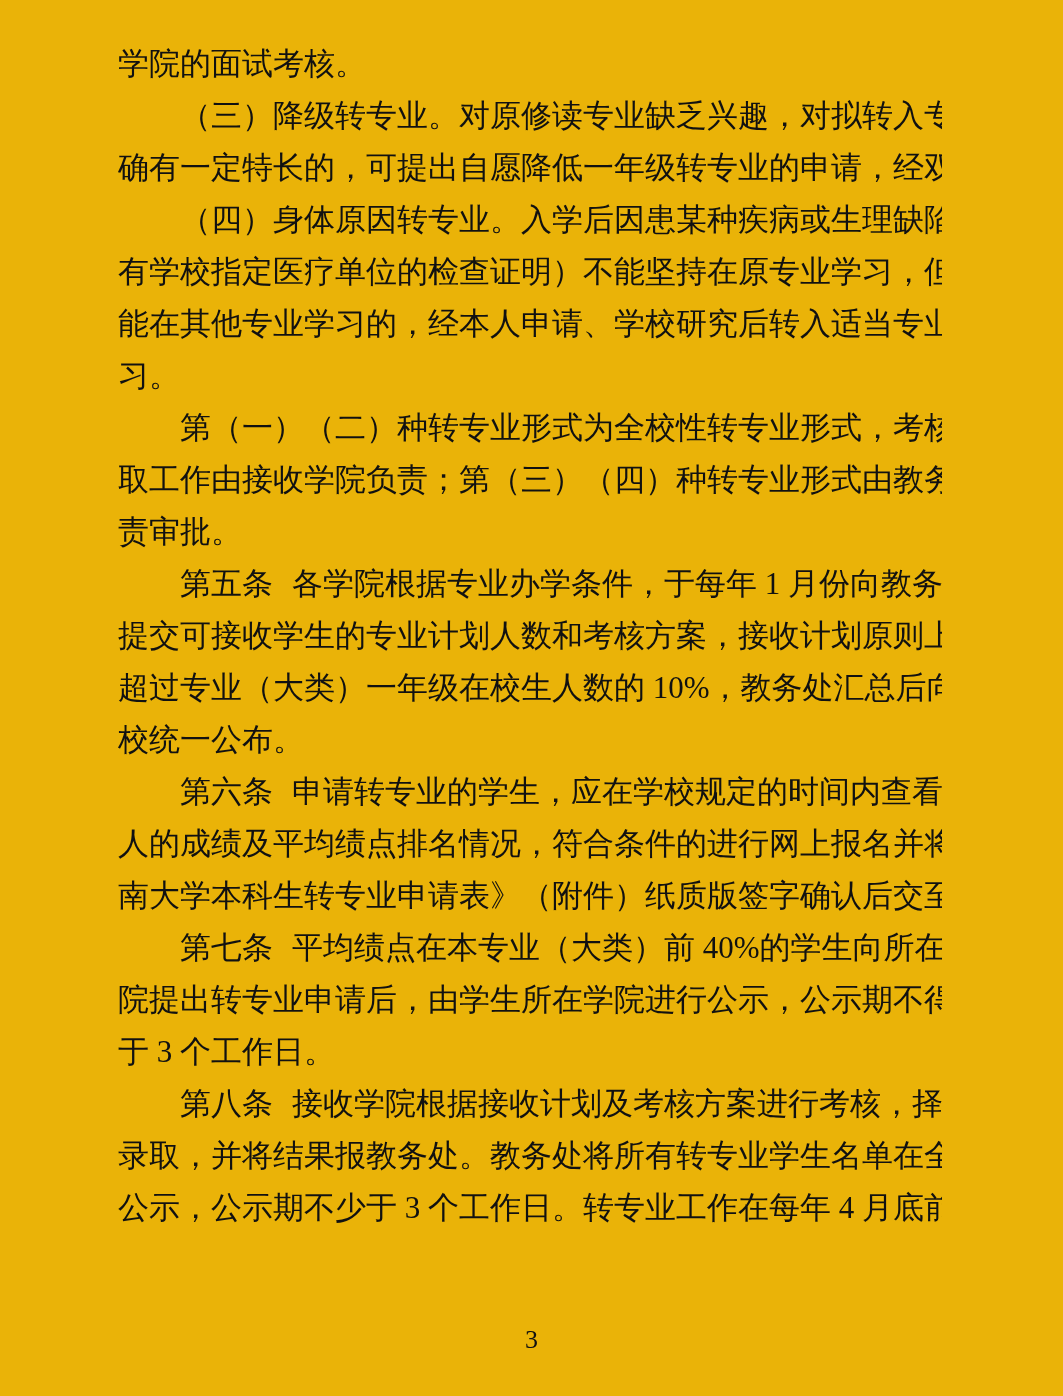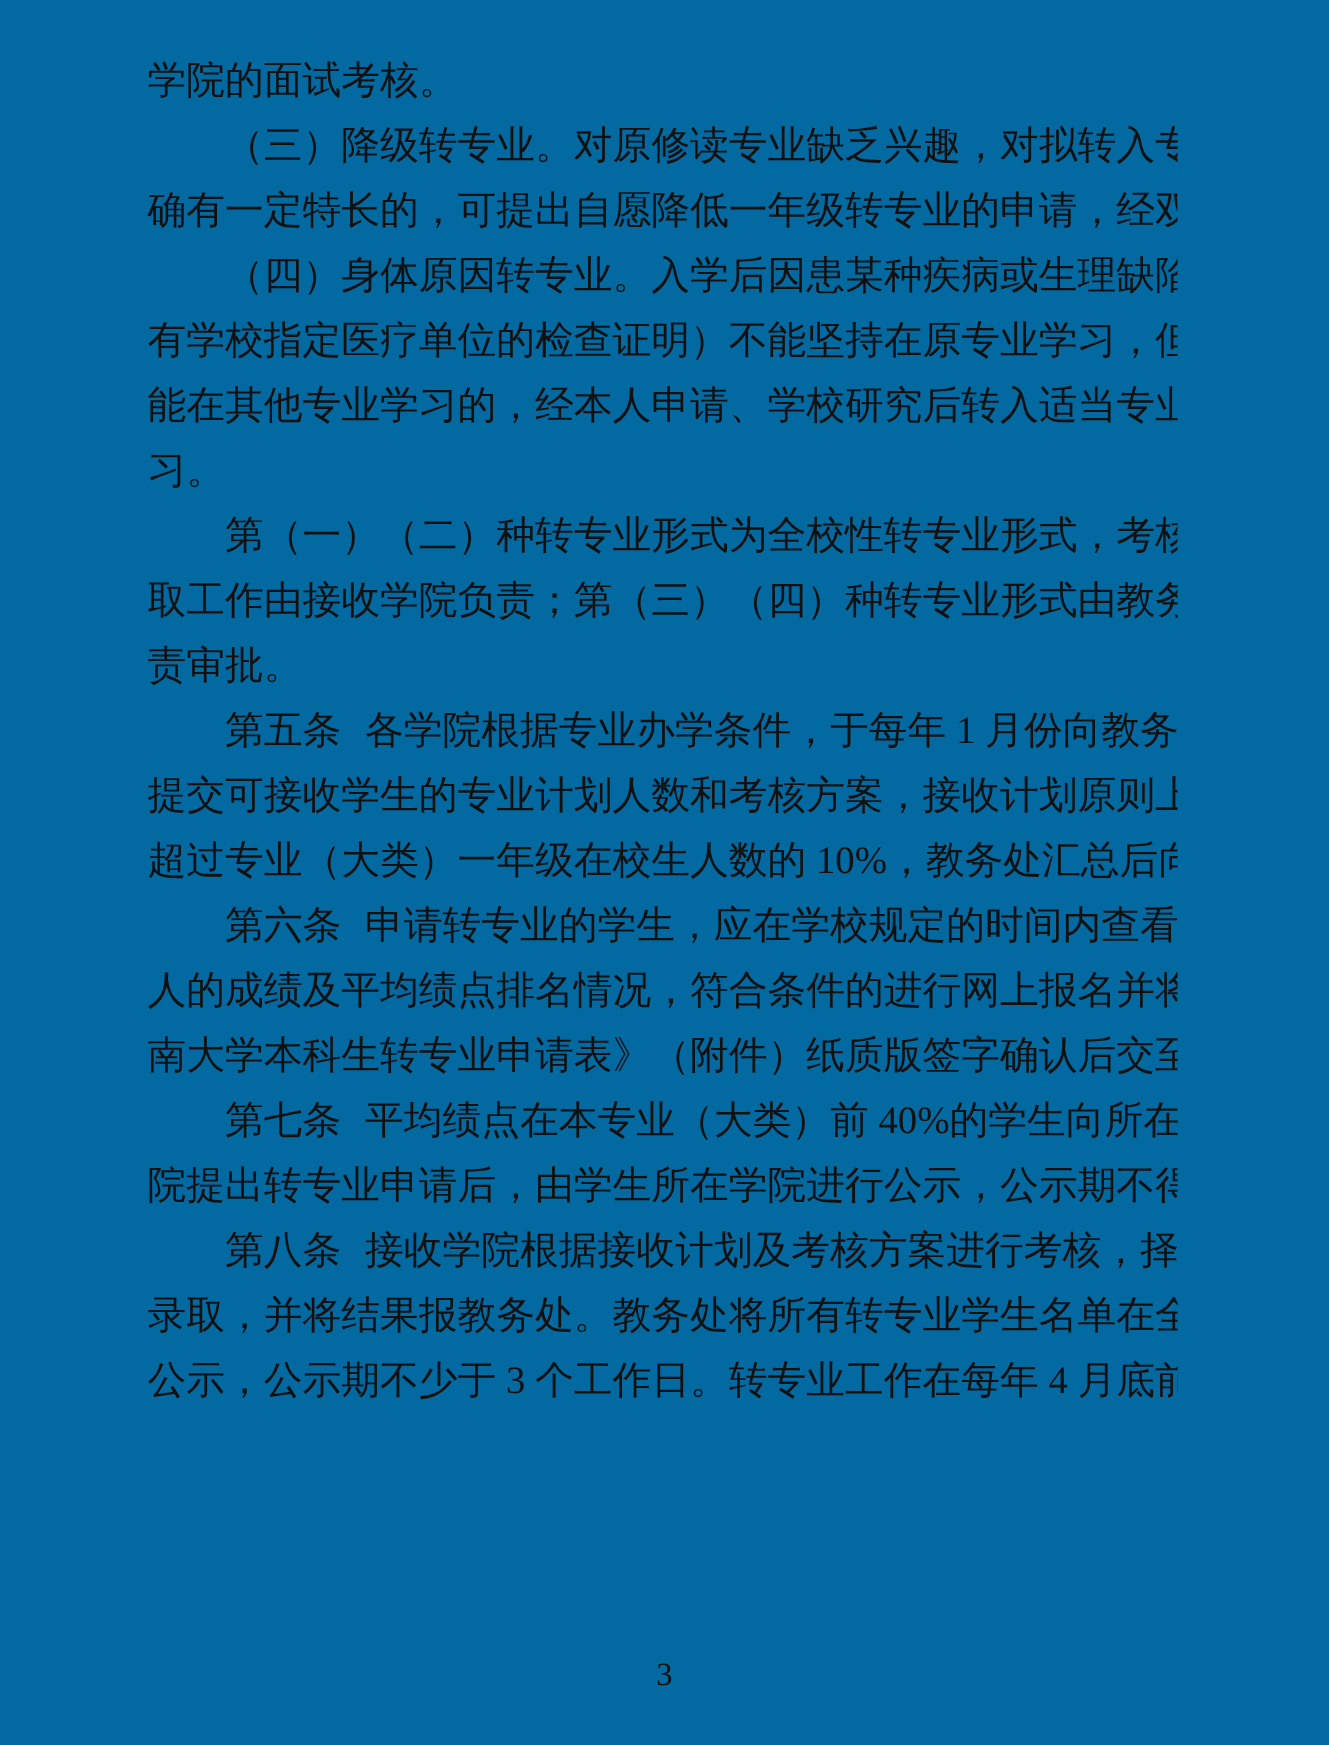--- a/index.html
+++ b/index.html
@@ -4,21 +4,21 @@
 <style>
   html, body {
     margin: 0;
     padding: 0;
     background: #ffffff;
   }
   .page {
     position: relative;
     width: 1063px;
     height: 1396px;
-    background: #0369a1;
+    background: #eab308;
     color: #111111;
     font-family: "Liberation Serif", "DejaVu Serif", serif;
     overflow: hidden;
   }
   .doc-body {
     position: absolute;
     left: 118px;
     top: 38px;
     width: 824px;
     overflow: hidden;
@@ -67,25 +67,27 @@
       <div class="line indent fill"><span>（四）身体原因转专业。入学后因患某种疾病或生理缺陷（需</span></div>
       <div class="line fill"><span>有学校指定医疗单位的检查证明）不能坚持在原专业学习，但仍</span></div>
       <div class="line fill"><span>能在其他专业学习的，经本人申请、学校研究后转入适当专业学</span></div>
       <div class="line"><span>习。</span></div>
       <div class="line indent fill"><span>第（一）（二）种转专业形式为全校性转专业形式，考核和录</span></div>
       <div class="line fill"><span>取工作由接收学院负责；第（三）（四）种转专业形式由教务处负</span></div>
       <div class="line"><span>责审批。</span></div>
       <div class="line indent fill"><span class="head">第五条</span><span>各学院根据专业办学条件，于每年 1 月份向教务处</span></div>
       <div class="line fill"><span>提交可接收学生的专业计划人数和考核方案，接收计划原则上不</span></div>
       <div class="line fill"><span>超过专业（大类）一年级在校生人数的 10%，教务处汇总后向全</span></div>
+      <div class="line"><span>校统一公布。</span></div>
       <div class="line indent fill"><span class="head">第六条</span><span>申请转专业的学生，应在学校规定的时间内查看本</span></div>
       <div class="line fill"><span>人的成绩及平均绩点排名情况，符合条件的进行网上报名并将《济</span></div>
       <div class="line fill"><span>南大学本科生转专业申请表》（附件）纸质版签字确认后交至所在</span></div>
       <div class="line indent fill"><span class="head">第七条</span><span>平均绩点在本专业（大类）前 40%的学生向所在学</span></div>
       <div class="line fill"><span>院提出转专业申请后，由学生所在学院进行公示，公示期不得少</span></div>
+      <div class="line"><span>于 3 个工作日。</span></div>
       <div class="line indent fill"><span class="head">第八条</span><span>接收学院根据接收计划及考核方案进行考核，择优</span></div>
       <div class="line fill"><span>录取，并将结果报教务处。教务处将所有转专业学生名单在全校</span></div>
       <div class="line fill"><span>公示，公示期不少于 3 个工作日。转专业工作在每年 4 月底前完</span></div>
     </div>
 
   <div class="footer">
     <span>3</span>
   </div>
 
 </div>

